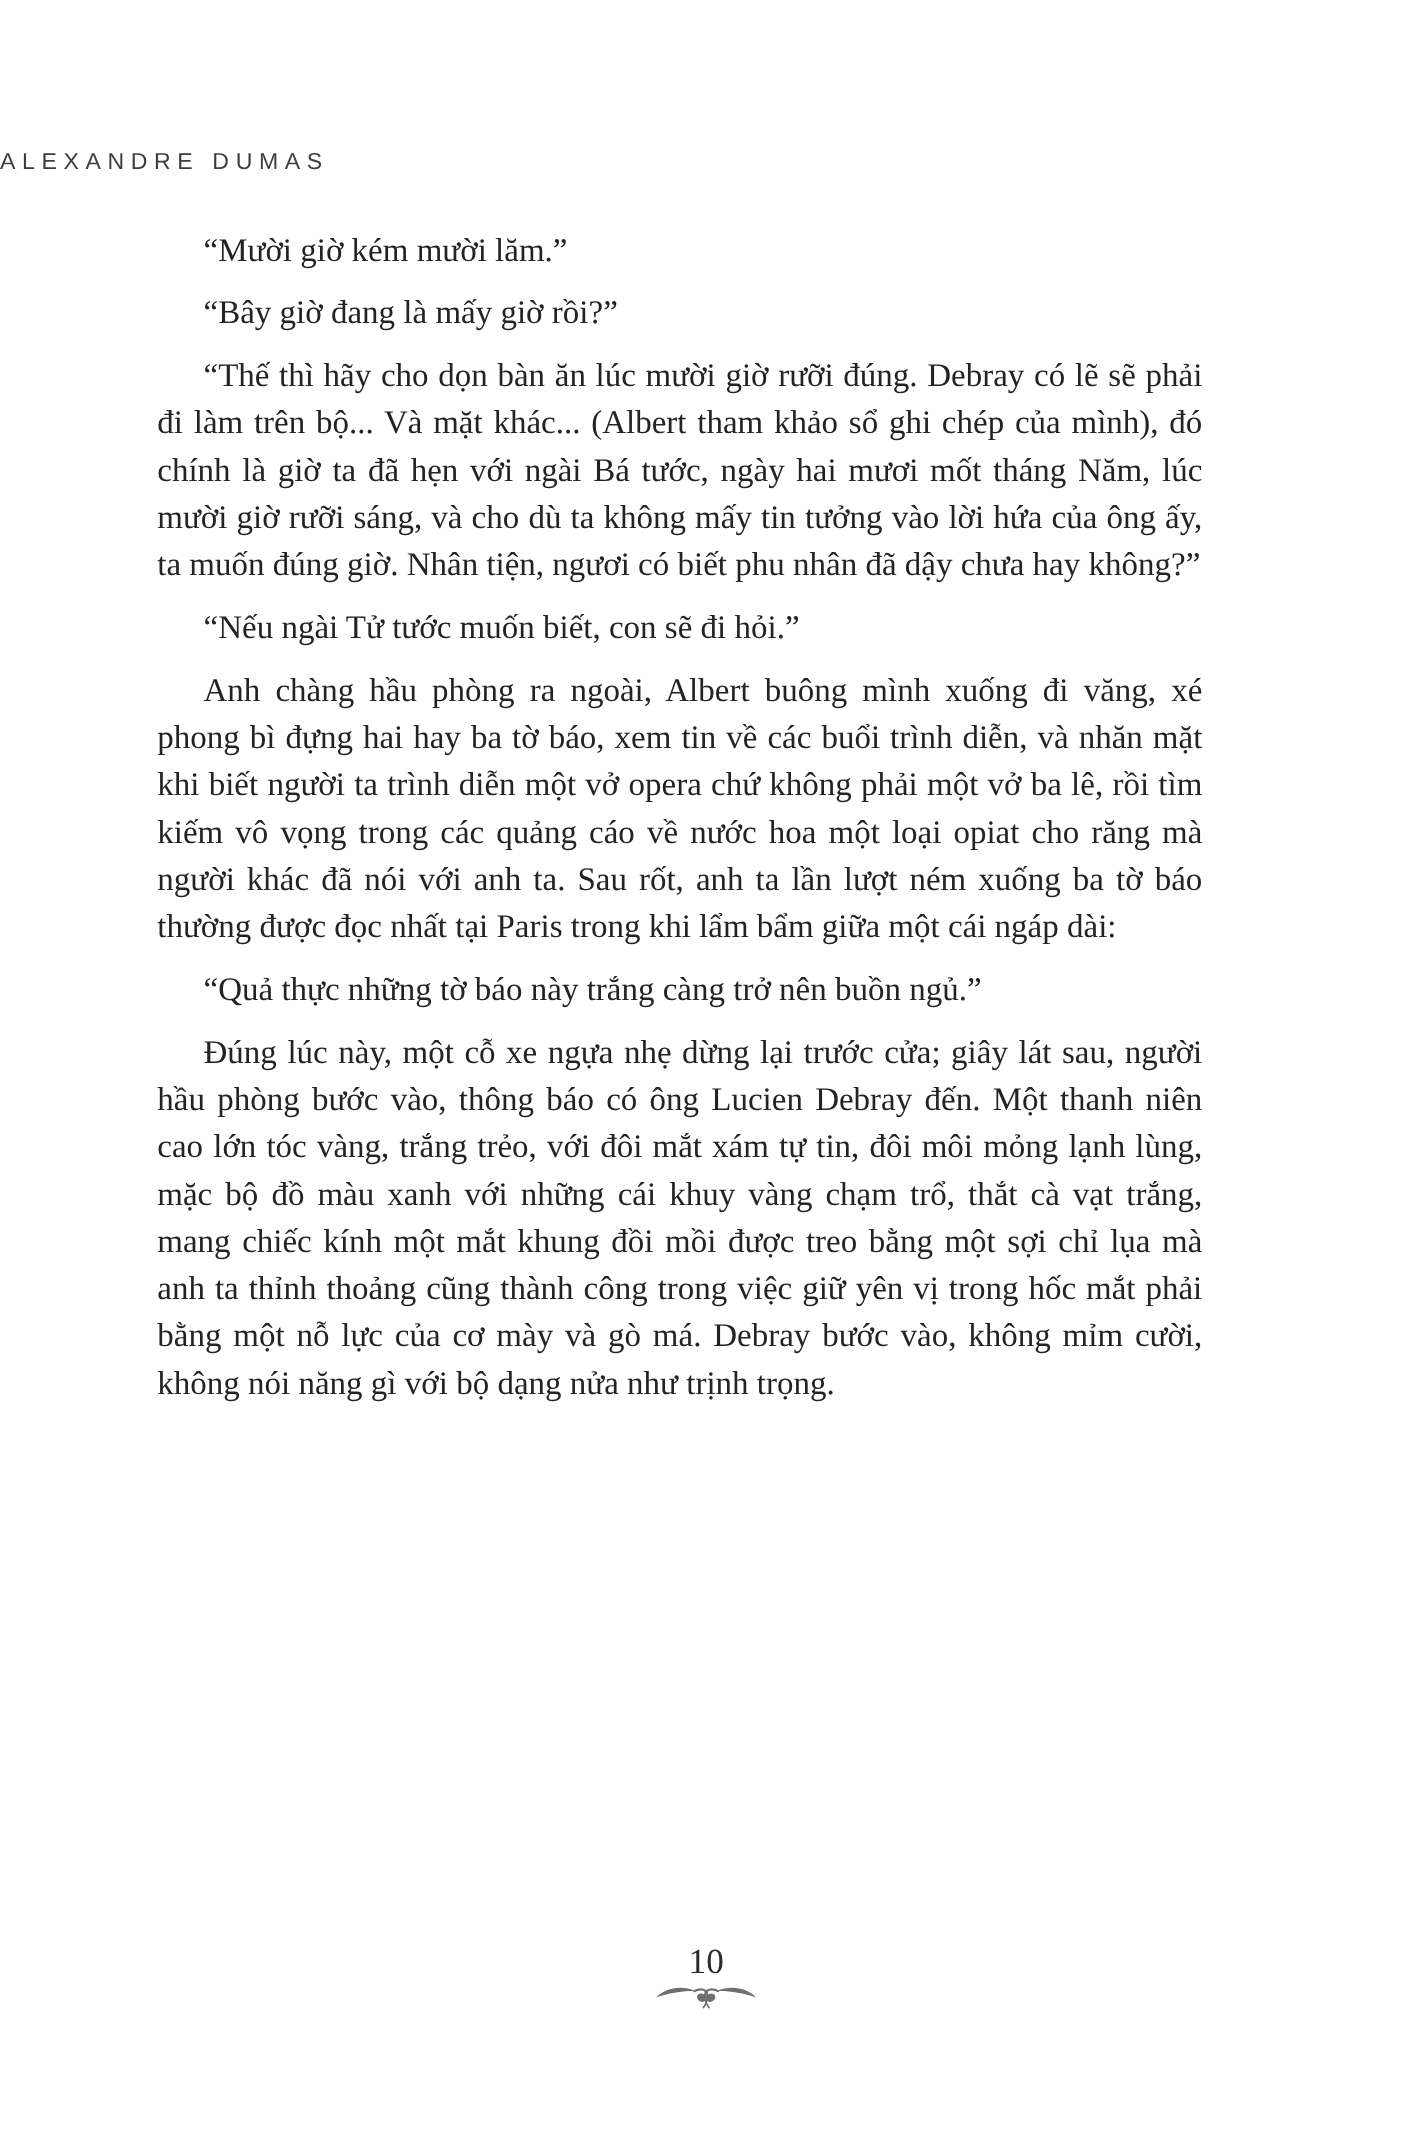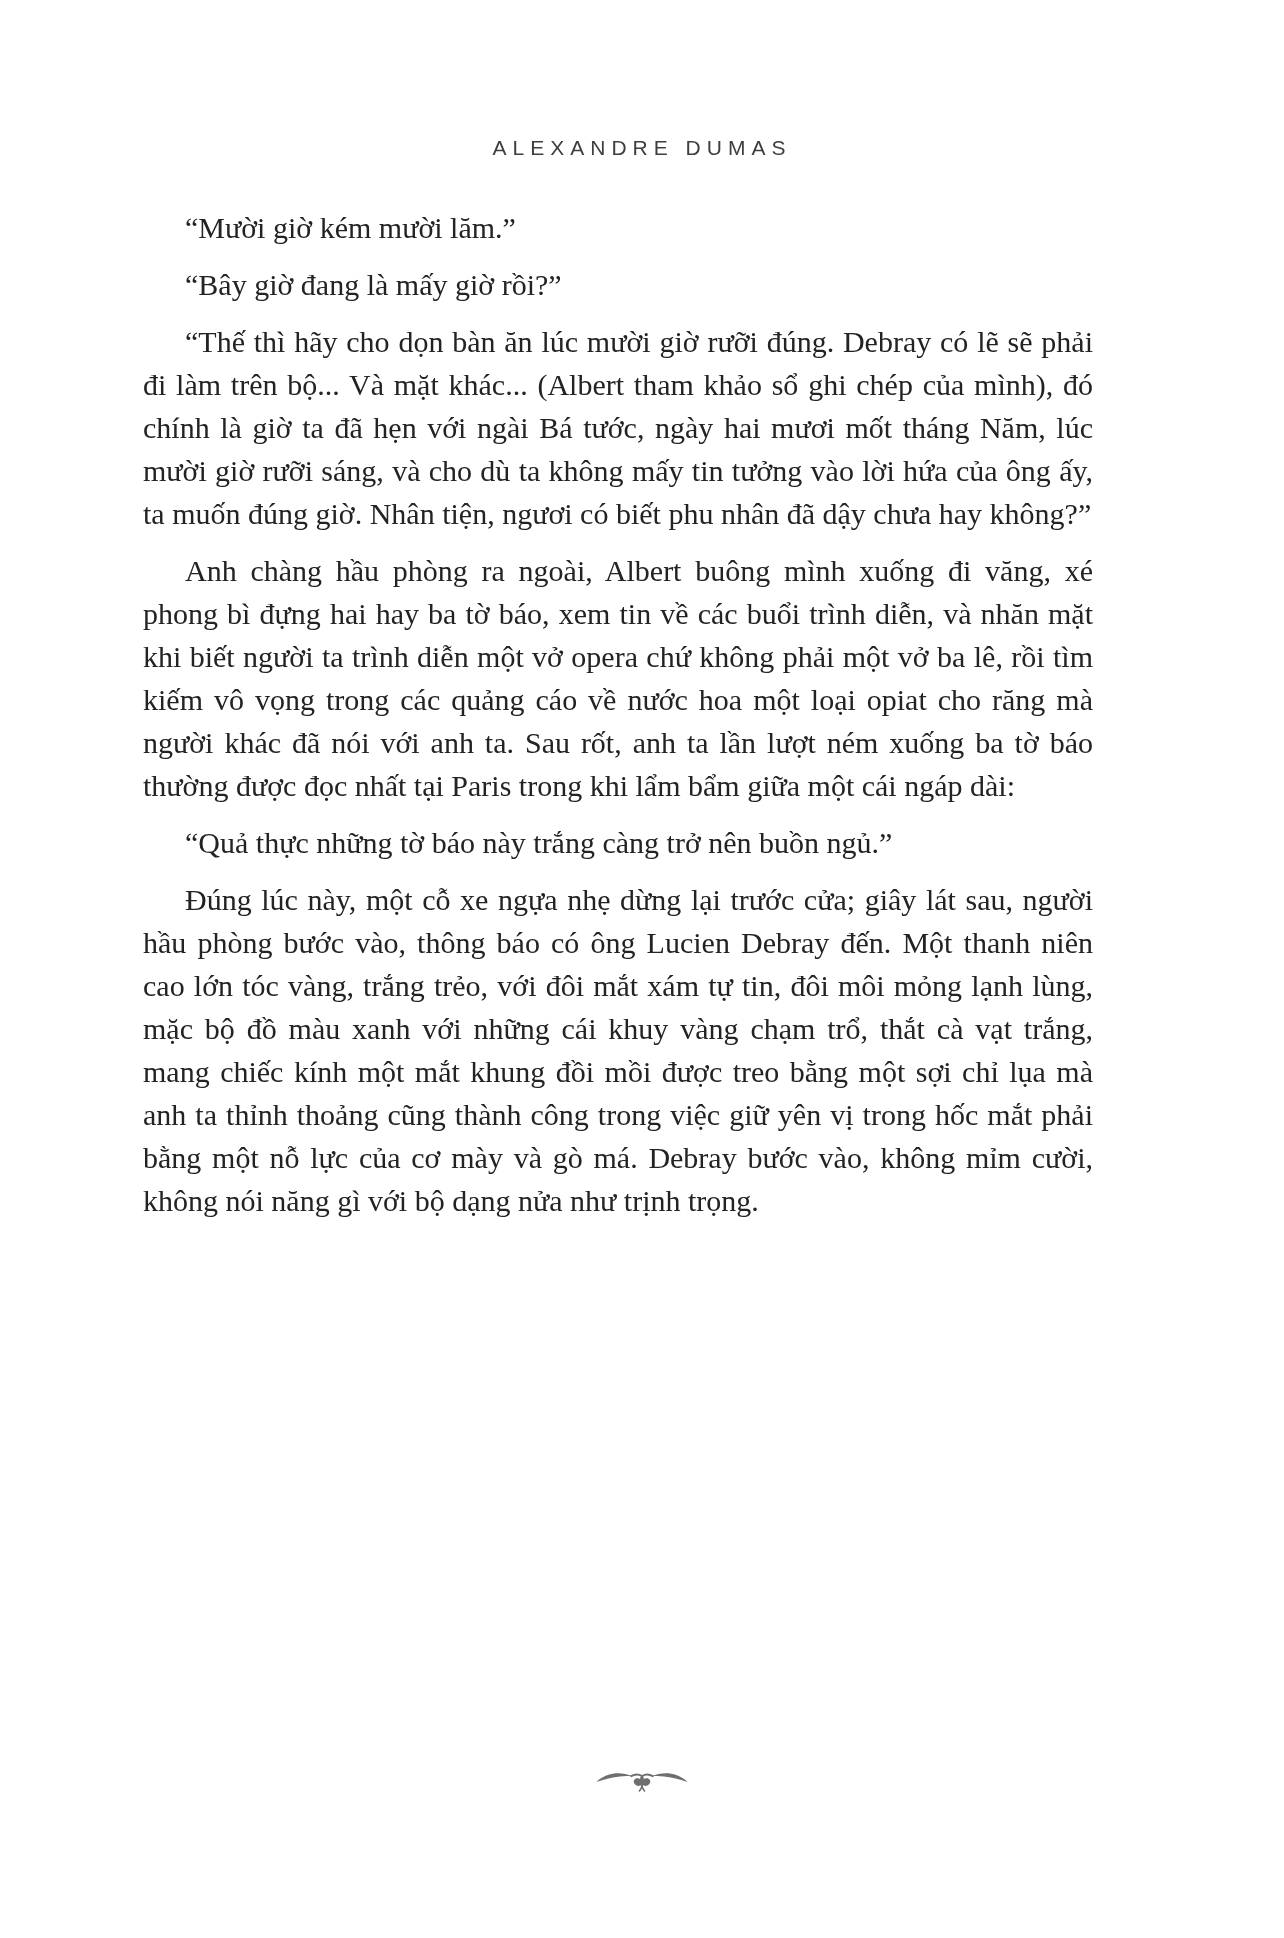--- a/index.html
+++ b/index.html
@@ -14,21 +14,20 @@
     margin: 0 auto;
     background: #ffffff;
     overflow: hidden;
     font-family: "Liberation Serif", "DejaVu Serif", serif;
   }
   .running-head {
     position: absolute;
     top: 136px;
     left: 0;
     width: 100%;
-    text-align: center;
     font-family: "Liberation Sans", "DejaVu Sans", sans-serif;
     font-size: 21px;
     font-weight: 400;
     letter-spacing: 6px;
     color: #3e3e3e;
     text-transform: uppercase;
   }
   .body-text {
     position: absolute;
     top: 206px;
@@ -64,26 +63,28 @@
 <body>
 
 <div class="page">
 
   <div class="running-head">ALEXANDRE DUMAS</div>
 
   <div class="body-text">
       <p>“Mười giờ kém mười lăm.”</p>
       <p>“Bây giờ đang là mấy giờ rồi?”</p>
       <p>“Thế thì hãy cho dọn bàn ăn lúc mười giờ rưỡi đúng. Debray có lẽ sẽ phải đi làm trên bộ... Và mặt khác... (Albert tham khảo sổ ghi chép của mình), đó chính là giờ ta đã hẹn với ngài Bá tước, ngày hai mươi mốt tháng Năm, lúc mười giờ rưỡi sáng, và cho dù ta không mấy tin tưởng vào lời hứa của ông ấy, ta muốn đúng giờ. Nhân tiện, ngươi có biết phu nhân đã dậy chưa hay không?”</p>
+      <p>“Nếu ngài Tử tước muốn biết, con sẽ đi hỏi.”</p>
       <p>Anh chàng hầu phòng ra ngoài, Albert buông mình xuống đi văng, xé phong bì đựng hai hay ba tờ báo, xem tin về các buổi trình diễn, và nhăn mặt khi biết người ta trình diễn một vở opera chứ không phải một vở ba lê, rồi tìm kiếm vô vọng trong các quảng cáo về nước hoa một loại opiat cho răng mà người khác đã nói với anh ta. Sau rốt, anh ta lần lượt ném xuống ba tờ báo thường được đọc nhất tại Paris trong khi lẩm bẩm giữa một cái ngáp dài:</p>
       <p>“Quả thực những tờ báo này trắng càng trở nên buồn ngủ.”</p>
       <p>Đúng lúc này, một cỗ xe ngựa nhẹ dừng lại trước cửa; giây lát sau, người hầu phòng bước vào, thông báo có ông Lucien Debray đến. Một thanh niên cao lớn tóc vàng, trắng trẻo, với đôi mắt xám tự tin, đôi môi mỏng lạnh lùng, mặc bộ đồ màu xanh với những cái khuy vàng chạm trổ, thắt cà vạt trắng, mang chiếc kính một mắt khung đồi mồi được treo bằng một sợi chỉ lụa mà anh ta thỉnh thoảng cũng thành công trong việc giữ yên vị trong hốc mắt phải bằng một nỗ lực của cơ mày và gò má. Debray bước vào, không mỉm cười, không nói năng gì với bộ dạng nửa như trịnh trọng.</p>
     </div>
 
   <div class="footer">
+    <div class="page-number">10</div>
     <div class="ornament">
       <svg width="94" height="25" viewBox="0 0 130 34" aria-hidden="true">
         <g id="orn-left">
           <path d="M2 19 C14 7 33 3 52 11 C40 10 19 13 2 19 Z" fill="#6f6f6f"></path>
           <path d="M50 11 C58 6.5 66.5 9 66.5 16 C66.5 23 58.5 25.5 55.5 20.5 C53.5 17 57 14 60 16" fill="none" stroke="#6f6f6f" stroke-width="2.6" stroke-linecap="round"></path>
           <path d="M66.5 16 C66.5 24 63.5 29 61.5 31.5" fill="none" stroke="#6f6f6f" stroke-width="2.2" stroke-linecap="round"></path>
           <circle cx="59.5" cy="18.5" r="4.2" fill="#6f6f6f"></circle>
         </g>
         <g transform="translate(130 0) scale(-1 1)">
           <path d="M2 19 C14 7 33 3 52 11 C40 10 19 13 2 19 Z" fill="#6f6f6f"></path>

